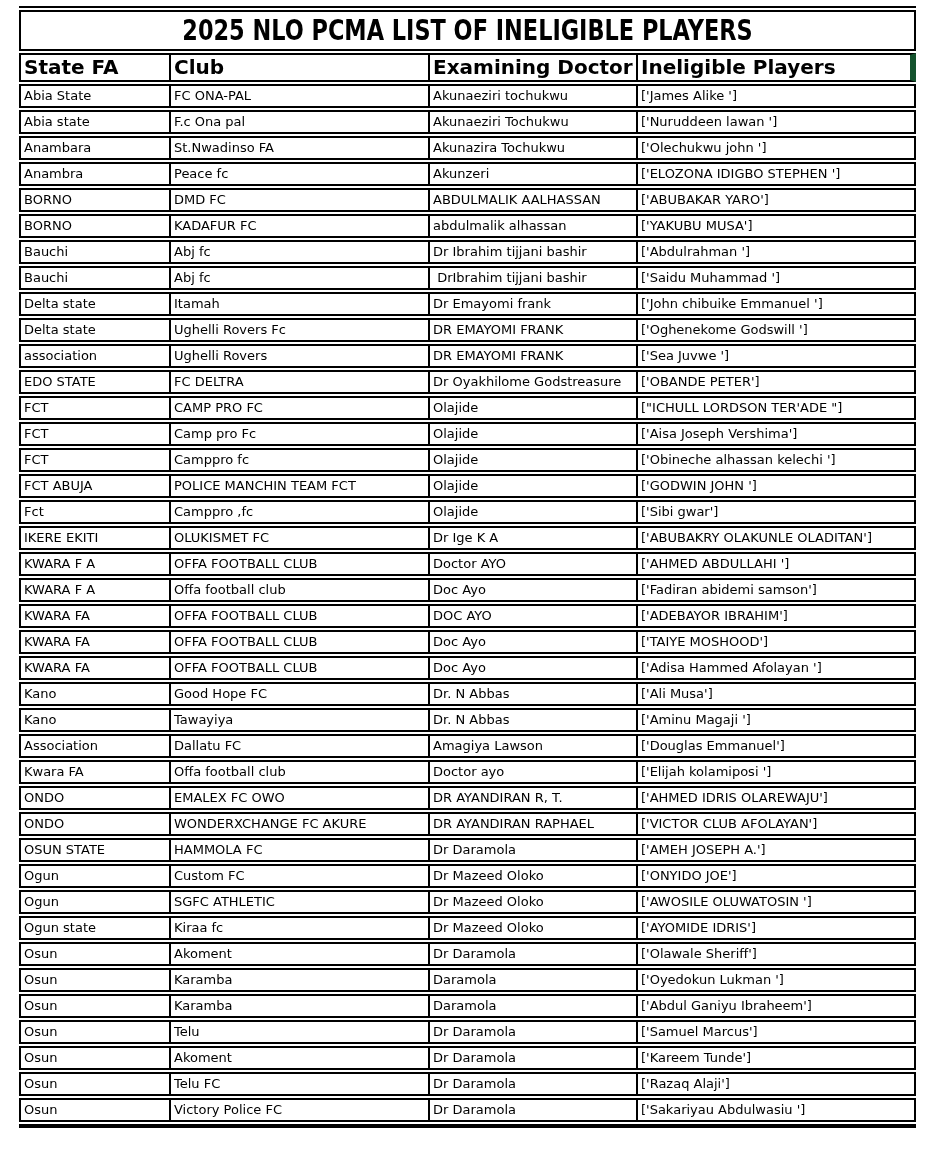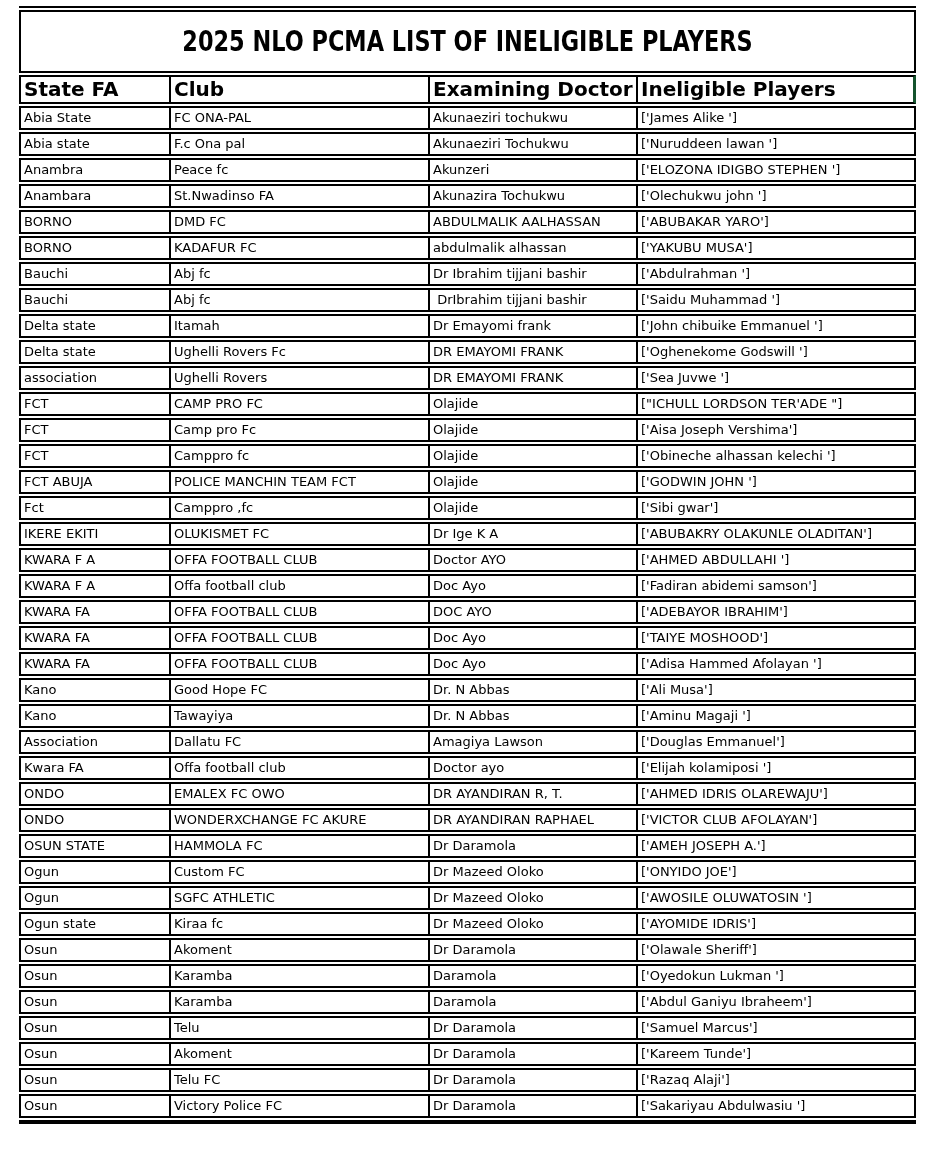--- a/index.html
+++ b/index.html
@@ -23,21 +23,21 @@
   }
   col.c1 { width: 150px; }
   col.c2 { width: 259px; }
   col.c3 { width: 208px; }
   col.c4 { width: 280px; }
   th.title-cell {
     border: 2px solid #000;
     height: 31px;
     text-align: center;
     vertical-align: middle;
-    padding: 13px;
+    padding: 2px;
     overflow: hidden;
   }
   .title-text {
     display: inline-block;
     font-weight: 700;
     font-size: 28px;
     letter-spacing: 0px;
     transform: scaleX(0.80);
     transform-origin: center;
     white-space: pre;
@@ -48,21 +48,21 @@
     border-left: 2px solid #000;
     font-size: 20px;
     font-weight: 700;
     text-align: left;
     vertical-align: middle;
     height: 17px;
     padding: 0 2px 1px 3px;
     white-space: pre;
     overflow: hidden;
   }
-  th.col-header:last-child { border-right: 3px solid #14532d; }
+  th.col-header:last-child { border-right: 6px solid #14532d; }
   td.cell {
     border-top: 2px solid #000;
     border-bottom: 2px solid #000;
     border-left: 2px solid #000;
     font-size: 13px;
     font-weight: 400;
     text-align: left;
     vertical-align: middle;
     height: 17px;
     padding: 1px 2px 2px 3px;
@@ -103,32 +103,32 @@
             <td class="cell">Akunaeziri tochukwu</td>
             <td class="cell">['James Alike ']</td>
           </tr>
           <tr>
             <td class="cell">Abia state</td>
             <td class="cell">F.c Ona pal</td>
             <td class="cell">Akunaeziri Tochukwu</td>
             <td class="cell">['Nuruddeen lawan ']</td>
           </tr>
           <tr>
+            <td class="cell">Anambara</td>
+            <td class="cell">St.Nwadinso FA</td>
+            <td class="cell">Akunazira Tochukwu</td>
+            <td class="cell">['Olechukwu john ']</td>
+          </tr>
+          <tr>
             <td class="cell">Anambra</td>
             <td class="cell">Peace fc</td>
             <td class="cell">Akunzeri</td>
             <td class="cell">['ELOZONA IDIGBO STEPHEN ']</td>
           </tr>
           <tr>
-            <td class="cell">Anambara</td>
-            <td class="cell">St.Nwadinso FA</td>
-            <td class="cell">Akunazira Tochukwu</td>
-            <td class="cell">['Olechukwu john ']</td>
-          </tr>
-          <tr>
             <td class="cell">BORNO</td>
             <td class="cell">DMD FC</td>
             <td class="cell">ABDULMALIK AALHASSAN</td>
             <td class="cell">['ABUBAKAR YARO']</td>
           </tr>
           <tr>
             <td class="cell">BORNO</td>
             <td class="cell">KADAFUR FC</td>
             <td class="cell">abdulmalik alhassan</td>
             <td class="cell">['YAKUBU MUSA']</td>
@@ -155,20 +155,26 @@
             <td class="cell">Delta state</td>
             <td class="cell">Ughelli Rovers Fc</td>
             <td class="cell">DR EMAYOMI FRANK</td>
             <td class="cell">['Oghenekome Godswill ']</td>
           </tr>
           <tr>
             <td class="cell">association</td>
             <td class="cell">Ughelli Rovers</td>
             <td class="cell">DR EMAYOMI FRANK</td>
             <td class="cell">['Sea Juvwe ']</td>
+          </tr>
+          <tr>
+            <td class="cell">EDO STATE</td>
+            <td class="cell">FC DELTRA</td>
+            <td class="cell">Dr Oyakhilome Godstreasure</td>
+            <td class="cell">['OBANDE PETER']</td>
           </tr>
           <tr>
             <td class="cell">FCT</td>
             <td class="cell">CAMP PRO FC</td>
             <td class="cell">Olajide</td>
             <td class="cell">["ICHULL LORDSON TER'ADE "]</td>
           </tr>
           <tr>
             <td class="cell">FCT</td>
             <td class="cell">Camp pro Fc</td>

